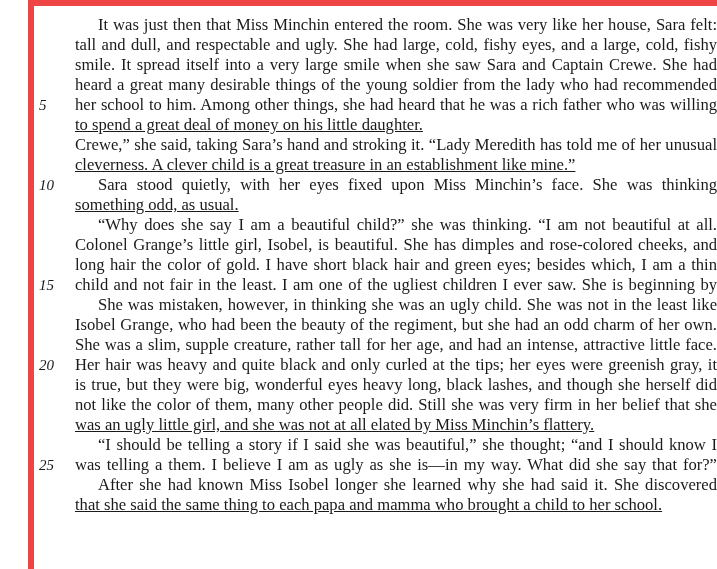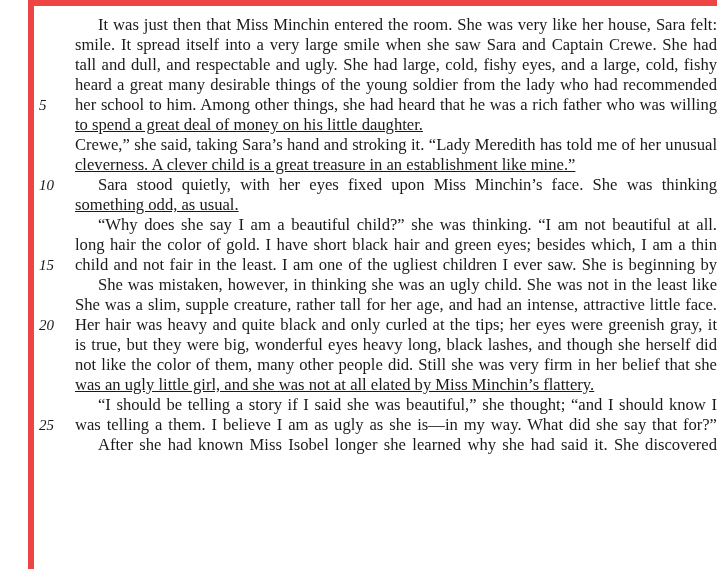--- a/index.html
+++ b/index.html
@@ -66,25 +66,25 @@
 <body>
 
 <div class="passage-frame">
   <div class="passage-body" id="passage-body">
       <div class="line indent">
     <span class="line-number"></span>
     <span class="line-text">It was just then that Miss Minchin entered the room. She was very like her house, Sara felt:</span>
   </div>
       <div class="line">
     <span class="line-number"></span>
-    <span class="line-text">smile. It spread itself into a very large smile when she saw Sara and Captain Crewe. She had</span>
+    <span class="line-text">tall and dull, and respectable and ugly. She had large, cold, fishy eyes, and a large, cold, fishy</span>
   </div>
       <div class="line">
     <span class="line-number"></span>
-    <span class="line-text">tall and dull, and respectable and ugly. She had large, cold, fishy eyes, and a large, cold, fishy</span>
+    <span class="line-text">smile. It spread itself into a very large smile when she saw Sara and Captain Crewe. She had</span>
   </div>
       <div class="line">
     <span class="line-number"></span>
     <span class="line-text">heard a great many desirable things of the young soldier from the lady who had recommended</span>
   </div>
       <div class="line">
     <span class="line-number">5</span>
     <span class="line-text">her school to him. Among other things, she had heard that he was a rich father who was willing</span>
   </div>
       <div class="line last">
@@ -106,29 +106,37 @@
       <div class="line last">
     <span class="line-number"></span>
     <span class="line-text">something odd, as usual.</span>
   </div>
       <div class="line indent">
     <span class="line-number"></span>
     <span class="line-text">“Why does she say I am a beautiful child?” she was thinking. “I am not beautiful at all.</span>
   </div>
       <div class="line">
     <span class="line-number"></span>
+    <span class="line-text">Colonel Grange’s little girl, Isobel, is beautiful. She has dimples and rose-colored cheeks, and</span>
+  </div>
+      <div class="line">
+    <span class="line-number"></span>
     <span class="line-text">long hair the color of gold. I have short black hair and green eyes; besides which, I am a thin</span>
   </div>
       <div class="line">
     <span class="line-number">15</span>
     <span class="line-text">child and not fair in the least. I am one of the ugliest children I ever saw. She is beginning by</span>
   </div>
       <div class="line indent">
     <span class="line-number"></span>
     <span class="line-text">She was mistaken, however, in thinking she was an ugly child. She was not in the least like</span>
+  </div>
+      <div class="line">
+    <span class="line-number"></span>
+    <span class="line-text">Isobel Grange, who had been the beauty of the regiment, but she had an odd charm of her own.</span>
   </div>
       <div class="line">
     <span class="line-number"></span>
     <span class="line-text">She was a slim, supple creature, rather tall for her age, and had an intense, attractive little face.</span>
   </div>
       <div class="line">
     <span class="line-number">20</span>
     <span class="line-text">Her hair was heavy and quite black and only curled at the tips; her eyes were greenish gray, it</span>
   </div>
       <div class="line">
@@ -148,14 +156,18 @@
     <span class="line-text">“I should be telling a story if I said she was beautiful,” she thought; “and I should know I</span>
   </div>
       <div class="line">
     <span class="line-number">25</span>
     <span class="line-text">was telling a them. I believe I am as ugly as she is—in my way. What did she say that for?”</span>
   </div>
       <div class="line indent">
     <span class="line-number"></span>
     <span class="line-text">After she had known Miss Isobel longer she learned why she had said it. She discovered</span>
   </div>
+      <div class="line last">
+    <span class="line-number"></span>
+    <span class="line-text">that she said the same thing to each papa and mamma who brought a child to her school.</span>
+  </div>
     </div>
 </div>
 
 </body></html>

